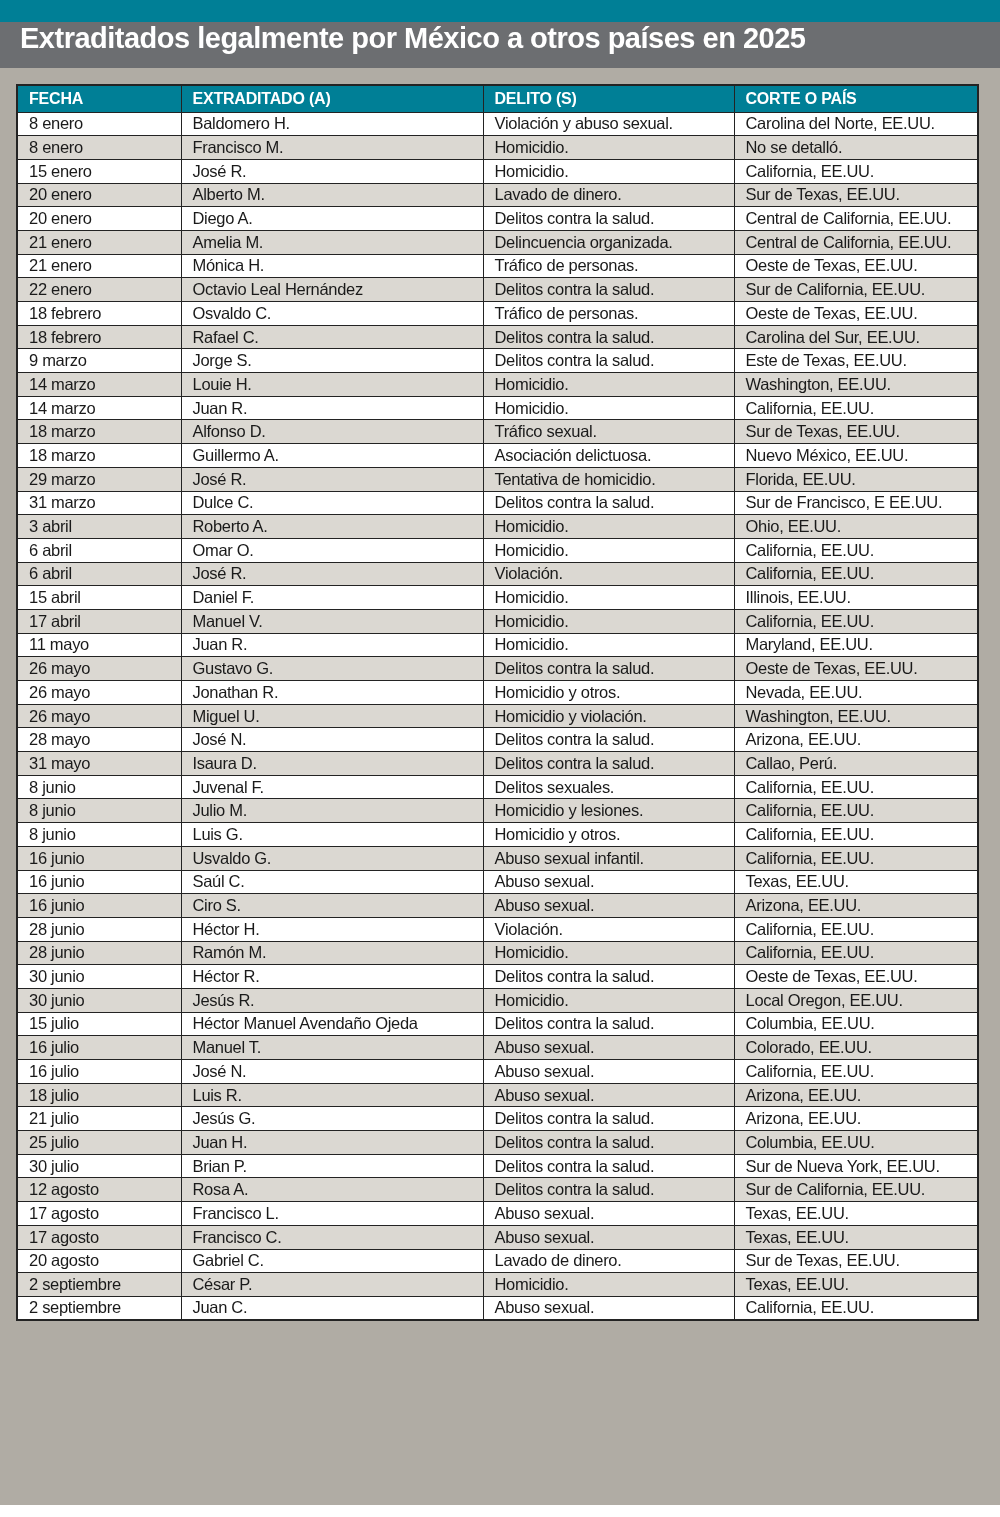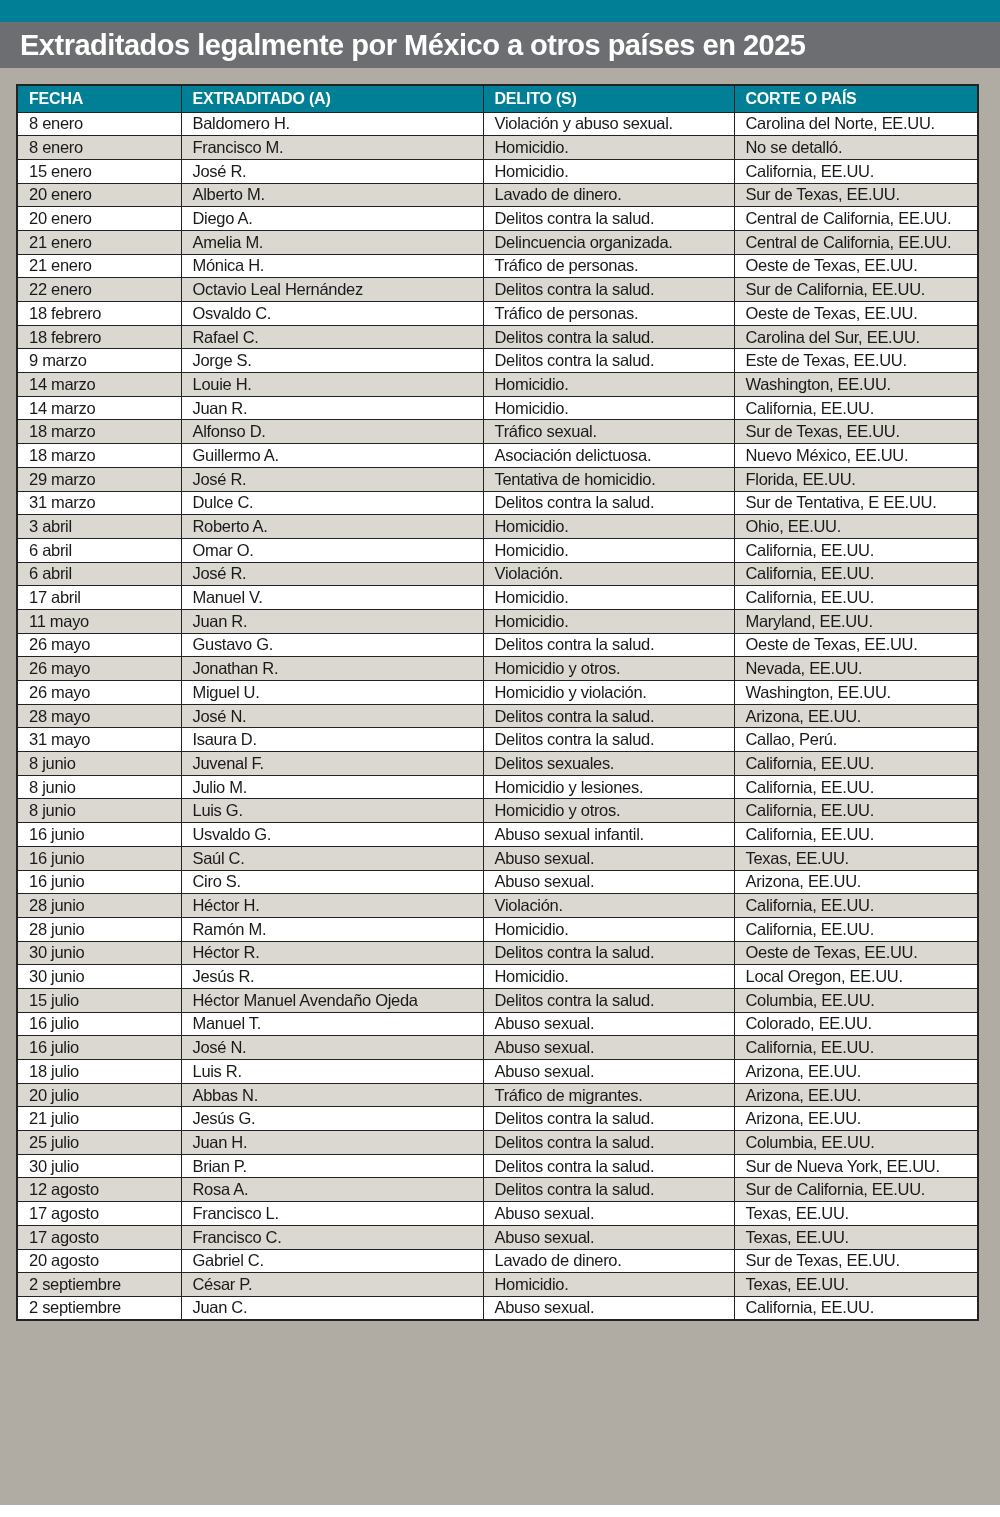--- a/index.html
+++ b/index.html
@@ -21,21 +21,21 @@
     font-family:"Liberation Sans",sans-serif;
     overflow:hidden;
   }
   .top-bar{
     width:1000px;height:22px;
     background:var(--color-accent);
   }
   .title-band{
     width:1000px;height:46px;
     background:var(--color-band);
-    display:flex;align-items:center;
+    display:flex;
     padding-left:20px;
   }
   .title-band h1{
     color:#FFFFFF;
     font-size:29px;
     font-weight:bold;
     letter-spacing:-0.5px;
     white-space:nowrap;
   }
   .content{
@@ -198,39 +198,45 @@
           <tr>
             <td>29 marzo</td>
             <td>José R.</td>
             <td>Tentativa de homicidio.</td>
             <td>Florida, EE.UU.</td>
           </tr>
           <tr>
             <td>31 marzo</td>
             <td>Dulce C.</td>
             <td>Delitos contra la salud.</td>
-            <td>Sur de Tentativa, E EE.UU.</td>
+            <td>Sur de Francisco, E EE.UU.</td>
           </tr>
           <tr>
             <td>3 abril</td>
             <td>Roberto A.</td>
             <td>Homicidio.</td>
             <td>Ohio, EE.UU.</td>
           </tr>
           <tr>
             <td>6 abril</td>
             <td>Omar O.</td>
             <td>Homicidio.</td>
             <td>California, EE.UU.</td>
           </tr>
           <tr>
             <td>6 abril</td>
             <td>José R.</td>
             <td>Violación.</td>
             <td>California, EE.UU.</td>
+          </tr>
+          <tr>
+            <td>15 abril</td>
+            <td>Daniel F.</td>
+            <td>Homicidio.</td>
+            <td>Illinois, EE.UU.</td>
           </tr>
           <tr>
             <td>17 abril</td>
             <td>Manuel V.</td>
             <td>Homicidio.</td>
             <td>California, EE.UU.</td>
           </tr>
           <tr>
             <td>11 mayo</td>
             <td>Juan R.</td>
@@ -342,26 +348,20 @@
           <tr>
             <td>16 julio</td>
             <td>José N.</td>
             <td>Abuso sexual.</td>
             <td>California, EE.UU.</td>
           </tr>
           <tr>
             <td>18 julio</td>
             <td>Luis R.</td>
             <td>Abuso sexual.</td>
-            <td>Arizona, EE.UU.</td>
-          </tr>
-          <tr>
-            <td>20 julio</td>
-            <td>Abbas N.</td>
-            <td>Tráfico de migrantes.</td>
             <td>Arizona, EE.UU.</td>
           </tr>
           <tr>
             <td>21 julio</td>
             <td>Jesús G.</td>
             <td>Delitos contra la salud.</td>
             <td>Arizona, EE.UU.</td>
           </tr>
           <tr>
             <td>25 julio</td>

